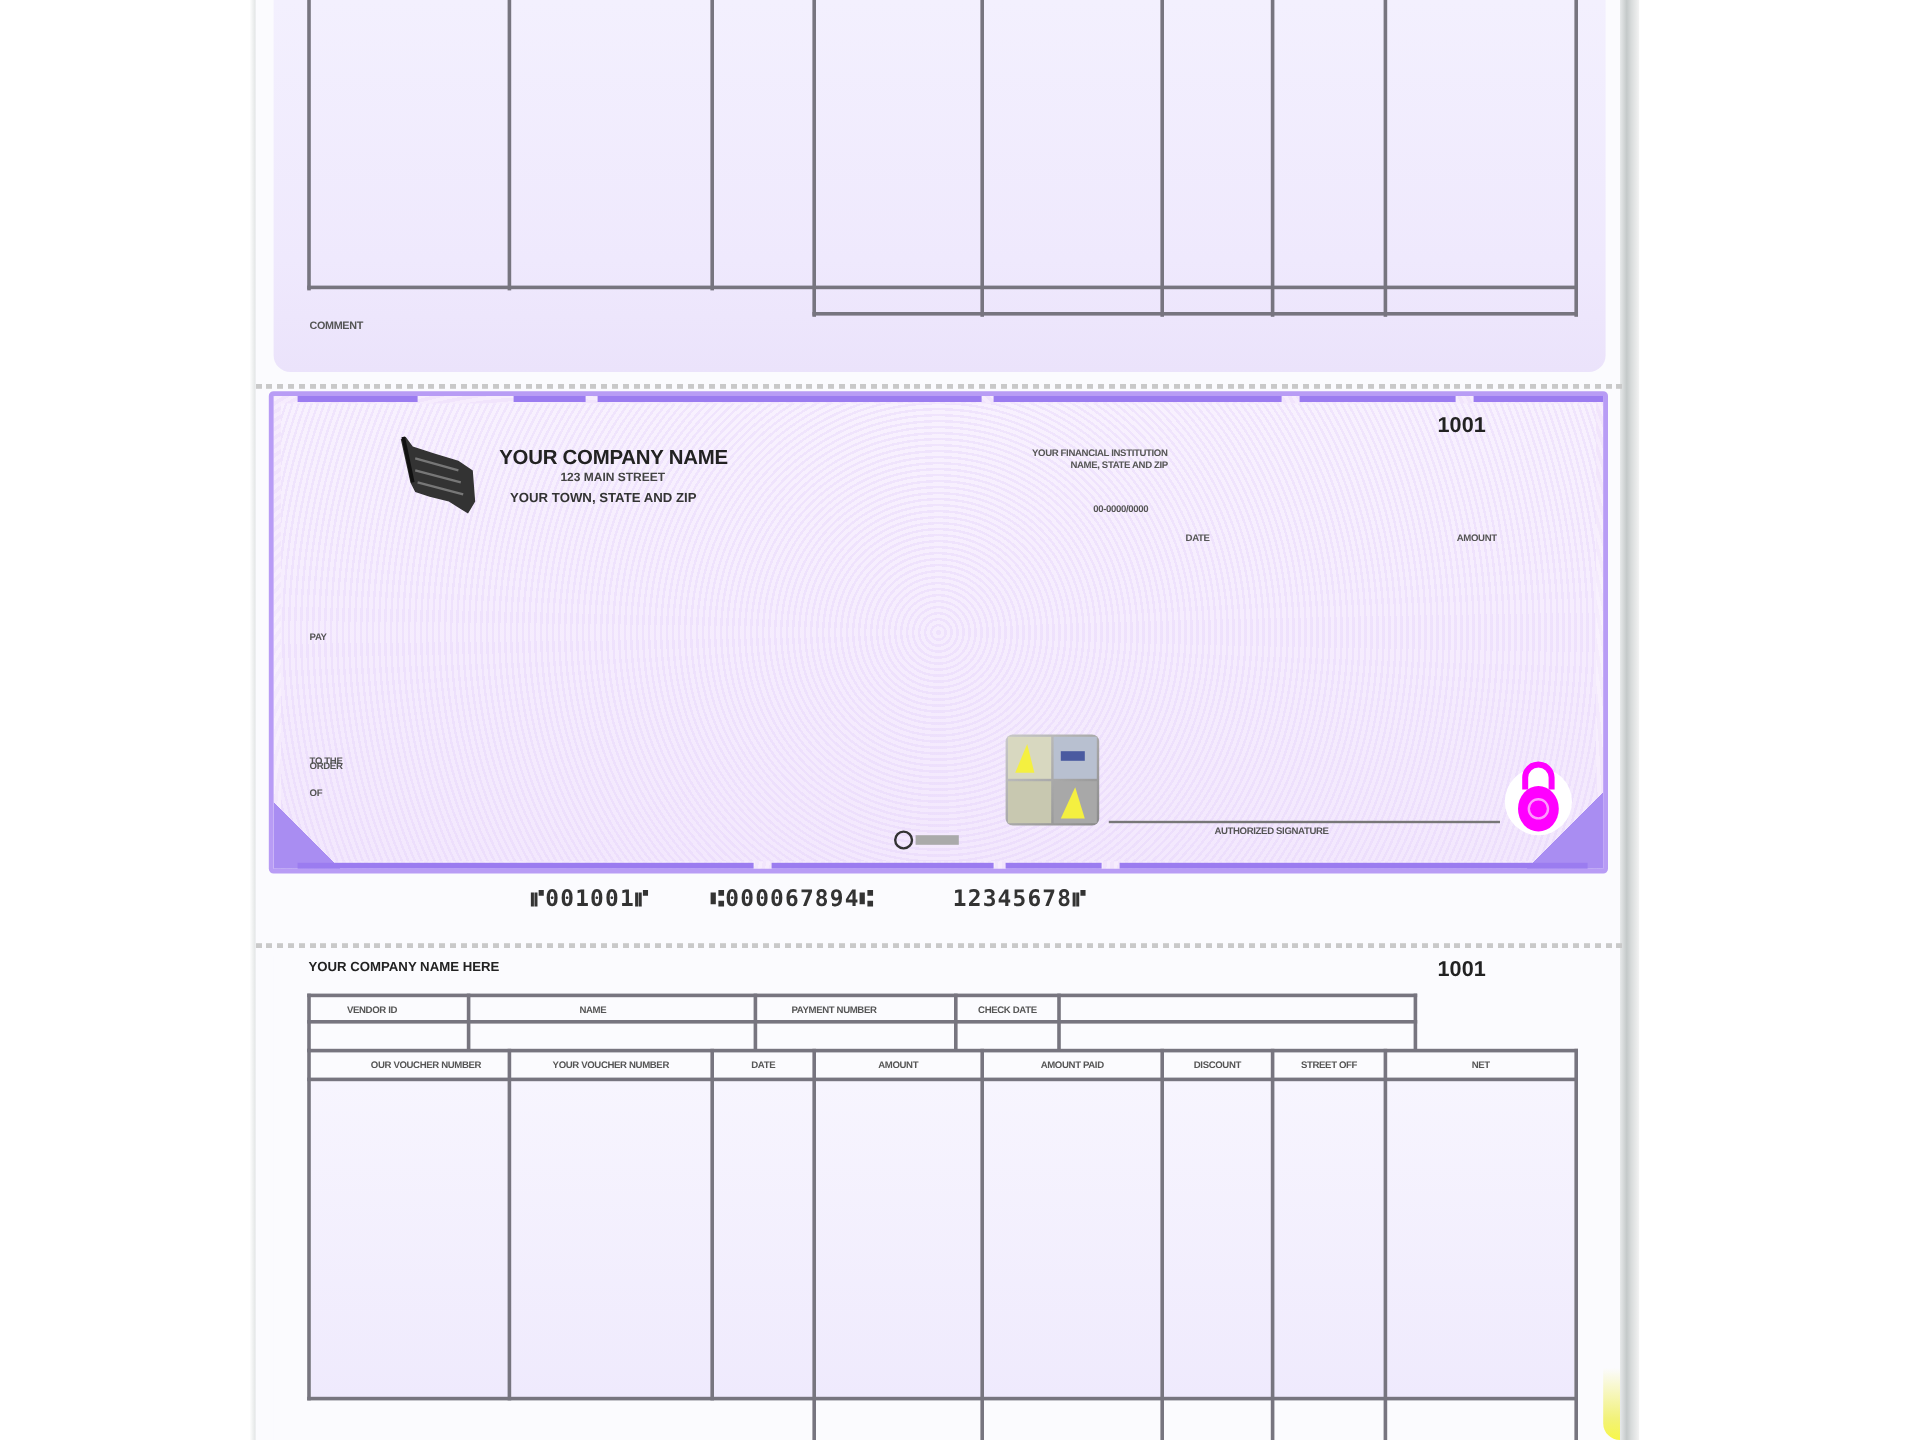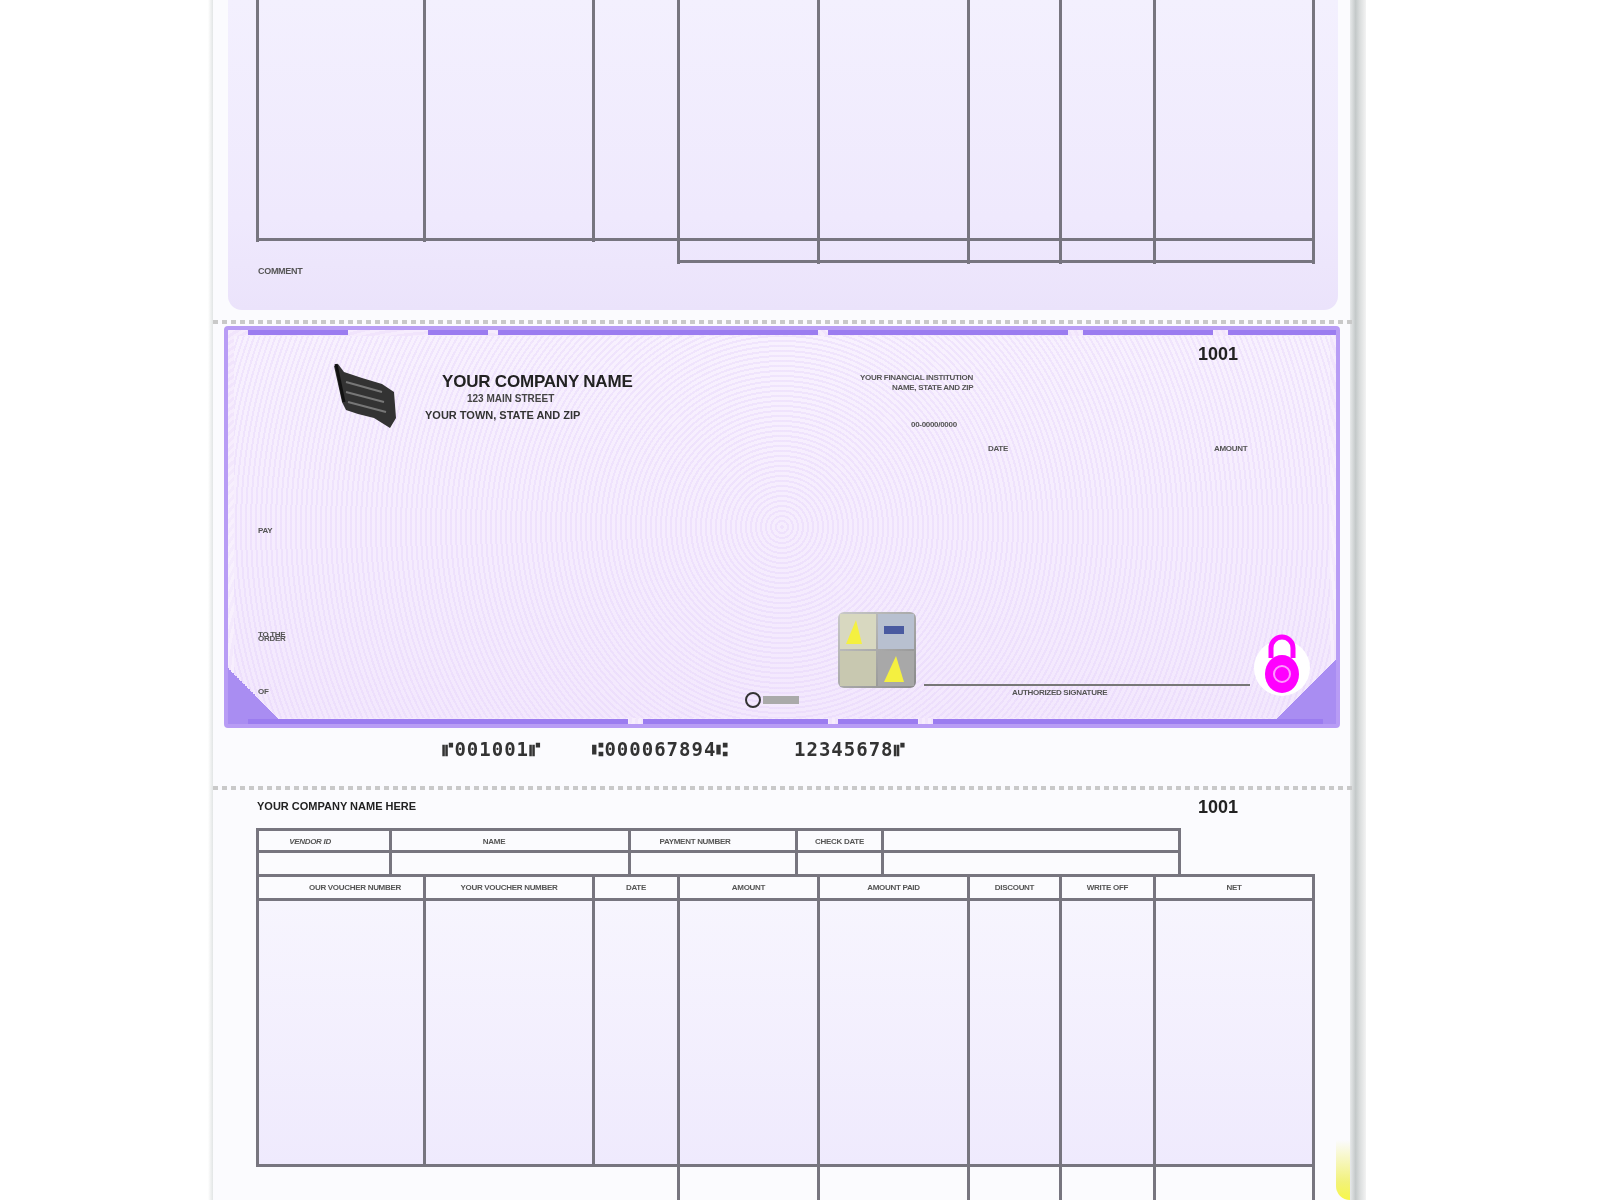--- a/index.html
+++ b/index.html
@@ -100,36 +100,36 @@
   <div class="bar-bot" style="left:610px;width:80px;"></div>
   <div class="bar-bot" style="left:705px;width:390px;"></div>
 </div>
 
 <svg class="flag-icon" viewBox="0 0 68 74">
   <path d="M2 4 L6 2 L12 10 L30 16 L50 22 L62 30 L64 56 L58 66 L42 56 L26 52 L14 48 L10 40 Z" fill="#333"></path>
   <path d="M14 20 L50 30 M14 30 L52 40 M16 40 L54 50" stroke="#777" stroke-width="2"></path>
   <line x1="4" y1="2" x2="12" y2="40" stroke="#111" stroke-width="3"></line>
 </svg>
 
-<div class="ctext" style="left:416px;top:372px;font-size:17px;letter-spacing:-0.2px;margin-left:26px;">YOUR COMPANY NAME</div>
+<div class="ctext" style="left:416px;top:372px;font-size:17px;letter-spacing:-0.2px;">YOUR COMPANY NAME</div>
 <div class="ctext" style="left:467px;top:393px;font-size:10px;color:#444;">123 MAIN STREET</div>
 <div class="ctext" style="left:425px;top:409px;font-size:11px;color:#333;">YOUR TOWN, STATE AND ZIP</div>
 
 <div class="ctext" style="left:1198px;top:344px;font-size:18px;">1001</div>
 
 <div class="ctext tiny" style="left:860px;top:373px;">YOUR FINANCIAL INSTITUTION</div>
 <div class="ctext tiny" style="left:892px;top:383px;">NAME, STATE AND ZIP</div>
 <div class="ctext tiny" style="left:911px;top:420px;">00-0000/0000</div>
 <div class="ctext tiny" style="left:988px;top:444px;">DATE</div>
 <div class="ctext tiny" style="left:1214px;top:444px;">AMOUNT</div>
 
 <div class="ctext tiny" style="left:258px;top:526px;">PAY</div>
 <div class="ctext tiny" style="left:258px;top:612px;margin-top:18px;">TO THE</div>
 <div class="ctext tiny" style="left:258px;top:634px;">ORDER</div>
-<div class="ctext tiny" style="left:258px;top:687px;">OF</div>
+<div class="ctext tiny" style="left:258px;top:656px;">OF</div>
 
 <div class="seal-icon">
   <svg width="78" height="76" viewBox="0 0 78 76">
     <rect x="2" y="2" width="36" height="35" fill="#d8d8c0"></rect>
     <rect x="40" y="2" width="36" height="35" fill="#b8c0d0"></rect>
     <rect x="2" y="39" width="36" height="35" fill="#c8c8b0"></rect>
     <rect x="40" y="39" width="36" height="35" fill="#a8a8a8"></rect>
     <polygon points="8,32 18,8 24,32" fill="#f4f040"></polygon>
     <polygon points="46,70 58,44 66,70" fill="#f4f040"></polygon>
     <rect x="46" y="14" width="20" height="8" fill="#4a5aa0"></rect>
@@ -162,21 +162,21 @@
 
 <div>
   <div class="hline" style="left:256px;top:828px;width:925px;"></div>
   <div class="hline" style="left:256px;top:850px;width:925px;"></div>
   <div class="vline" style="left:256px;top:828px;height:48px;"></div>
   <div class="vline" style="left:389px;top:828px;height:48px;"></div>
   <div class="vline" style="left:628px;top:828px;height:48px;"></div>
   <div class="vline" style="left:795px;top:828px;height:48px;"></div>
   <div class="vline" style="left:881px;top:828px;height:48px;"></div>
   <div class="vline" style="left:1178px;top:828px;height:48px;"></div>
-  <div class="hdr-cell" style="left:259px;top:837px;width:102px;font-style:italic;">VENDOR ID</div>
+  <div class="hdr-cell" style="left:259px;top:837px;width:102px;">VENDOR ID</div>
   <div class="hdr-cell" style="left:392px;top:837px;width:204px;">NAME</div>
   <div class="hdr-cell" style="left:631px;top:837px;width:128px;">PAYMENT NUMBER</div>
   <div class="hdr-cell" style="left:798px;top:837px;width:83px;">CHECK DATE</div>
 </div>
 
 <div class="grid-area" style="left:259px;top:900px;width:1053px;height:266px;"></div>
 <div>
   <div class="hline" style="left:256px;top:874px;width:1059px;"></div>
   <div class="hline" style="left:256px;top:898px;width:1059px;"></div>
   <div class="hline" style="left:256px;top:1164px;width:1059px;"></div>
@@ -189,17 +189,17 @@
   <div class="vline" style="left:1059px;top:874px;height:326px;"></div>
   <div class="vline" style="left:1153px;top:874px;height:326px;"></div>
   <div class="vline" style="left:1312px;top:874px;height:326px;"></div>
 
   <div class="hdr-cell" style="left:259px;top:883px;width:192px;">OUR VOUCHER NUMBER</div>
   <div class="hdr-cell" style="left:426px;top:883px;width:166px;">YOUR VOUCHER NUMBER</div>
   <div class="hdr-cell" style="left:595px;top:883px;width:82px;">DATE</div>
   <div class="hdr-cell" style="left:680px;top:883px;width:137px;">AMOUNT</div>
   <div class="hdr-cell" style="left:820px;top:883px;width:147px;">AMOUNT PAID</div>
   <div class="hdr-cell" style="left:970px;top:883px;width:89px;">DISCOUNT</div>
-  <div class="hdr-cell" style="left:1062px;top:883px;width:91px;">WRITE OFF</div>
+  <div class="hdr-cell" style="left:1062px;top:883px;width:91px;">STREET OFF</div>
   <div class="hdr-cell" style="left:1156px;top:883px;width:156px;">NET</div>
 </div>
 
 <div class="curl"></div>
 
 </body></html>

